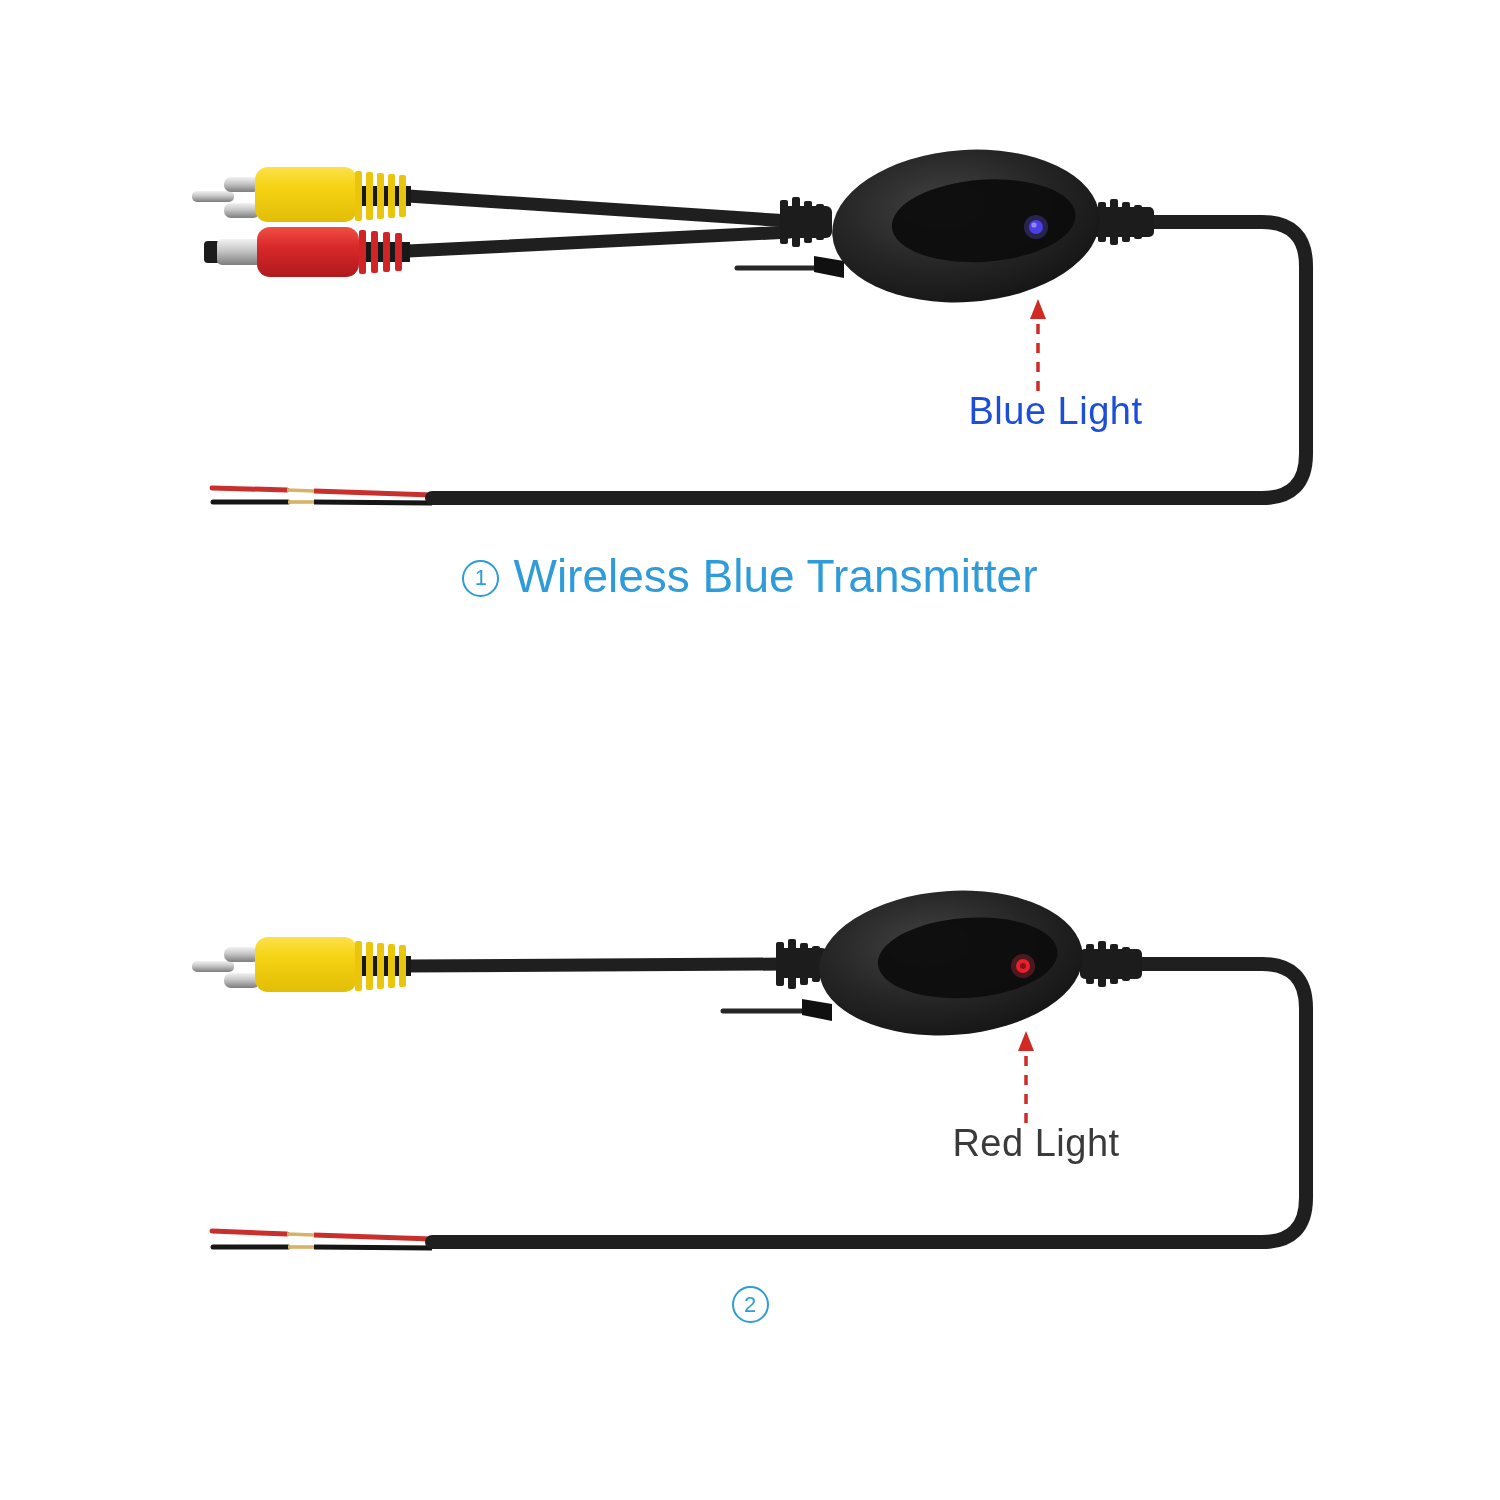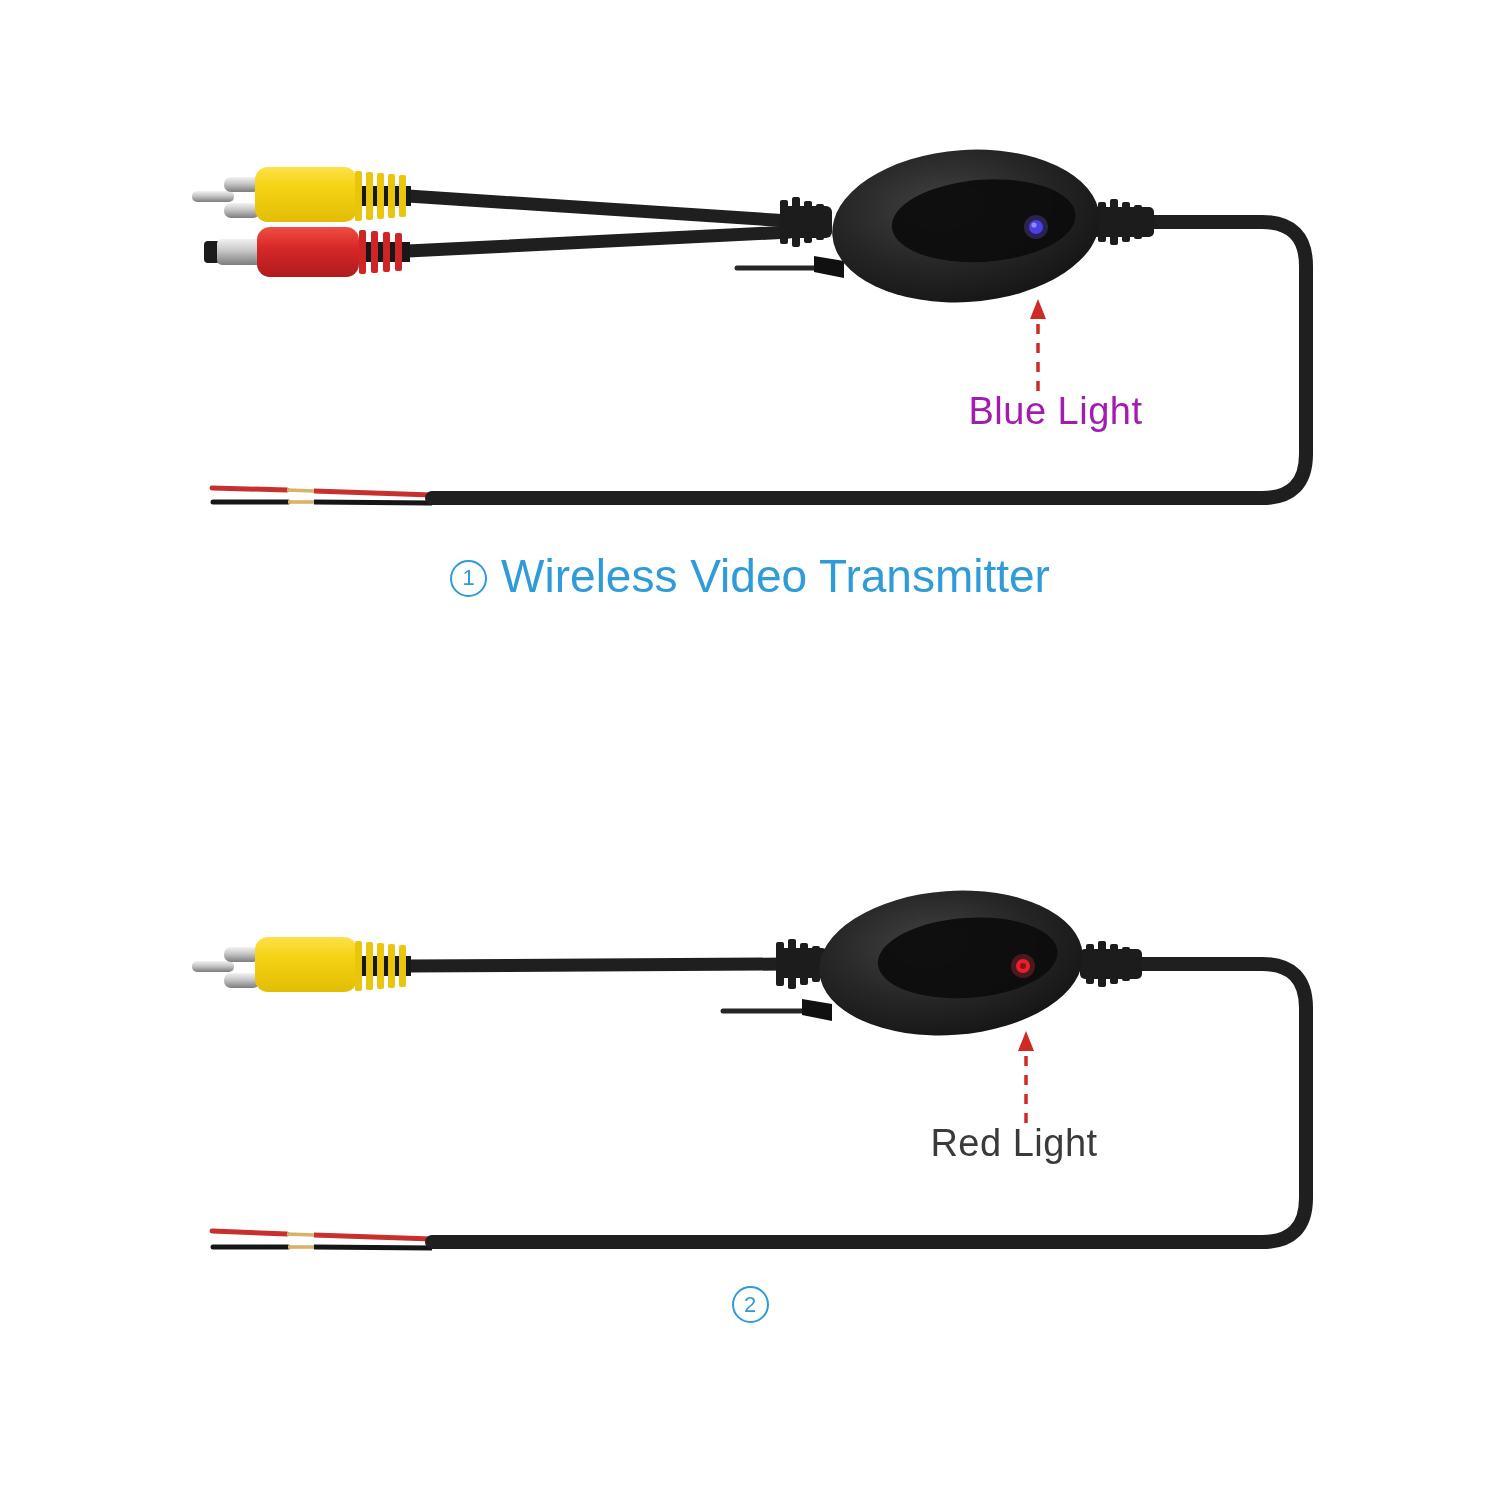--- a/index.html
+++ b/index.html
@@ -6,21 +6,21 @@
   .stage{
     position:relative;width:1500px;height:1500px;background:#ffffff;
     font-family:"Liberation Sans", sans-serif;overflow:hidden;
   }
   .gfx{position:absolute;left:0;top:0;width:1500px;height:1500px;}
   .led-label{
     position:absolute;text-align:center;font-size:38px;letter-spacing:0.5px;
     color:#3a3a3a;font-weight:400;
   }
   #blue-light-label{left:928px;top:390px;width:255px;}
-  #red-light-label{left:885px;top:1122px;width:258px;}
+  #red-light-label{left:907px;top:1122px;width:258px;}
   .section-title{
     position:absolute;left:0;width:100%;display:flex;align-items:center;
     justify-content:center;gap:14px;font-size:46px;font-weight:400;
   }
   #title-transmitter{top:549px;}
   #title-receiver{top:1284px;}
   .num-circle{
     display:inline-flex;align-items:center;justify-content:center;
     width:33px;height:33px;border:2.5px solid currentColor;border-radius:50%;
     font-size:22px;line-height:1;flex:0 0 auto;transform:translateY(2px);
@@ -192,26 +192,26 @@
         <circle cx="1023" cy="966" r="3" fill="#8f0f16"></circle>
       </g>
 
       <g>
         <polygon points="1026,1031 1018,1051 1034,1051" fill="#cf2b24"></polygon>
         <path d="M1026 1056 V1128" stroke="#cf2b24" stroke-width="3.5" stroke-dasharray="10 9" fill="none"></path>
       </g>
     </g>
   </svg>
 
-  <div class="led-label" id="blue-light-label" style="color: #a21caf;">Blue Light</div>
+  <div class="led-label" id="blue-light-label" style="color: #1d4ed8;">Blue Light</div>
 
   <div class="led-label" id="red-light-label" style="color: rgb(58, 58, 58);">Red Light</div>
 
   <div class="section-title" id="title-transmitter" style="color: rgb(47, 156, 217);">
     <span class="num-circle">1</span>
-    <span>Wireless Video Transmitter</span>
+    <span>Wireless Blue Transmitter</span>
   </div>
 
   <div class="section-title" id="title-receiver" style="color: rgb(47, 156, 217);">
     <span class="num-circle">2</span>
   </div>
 
 </div>
 
 </body></html>

